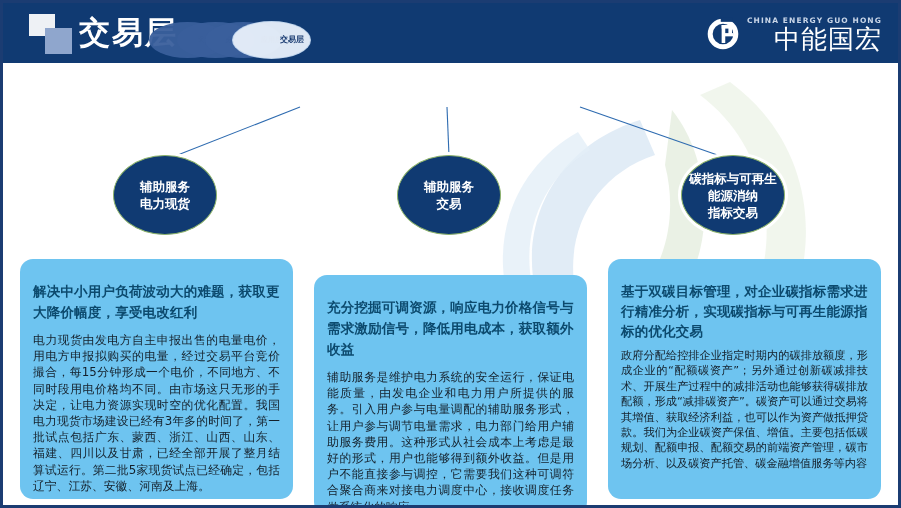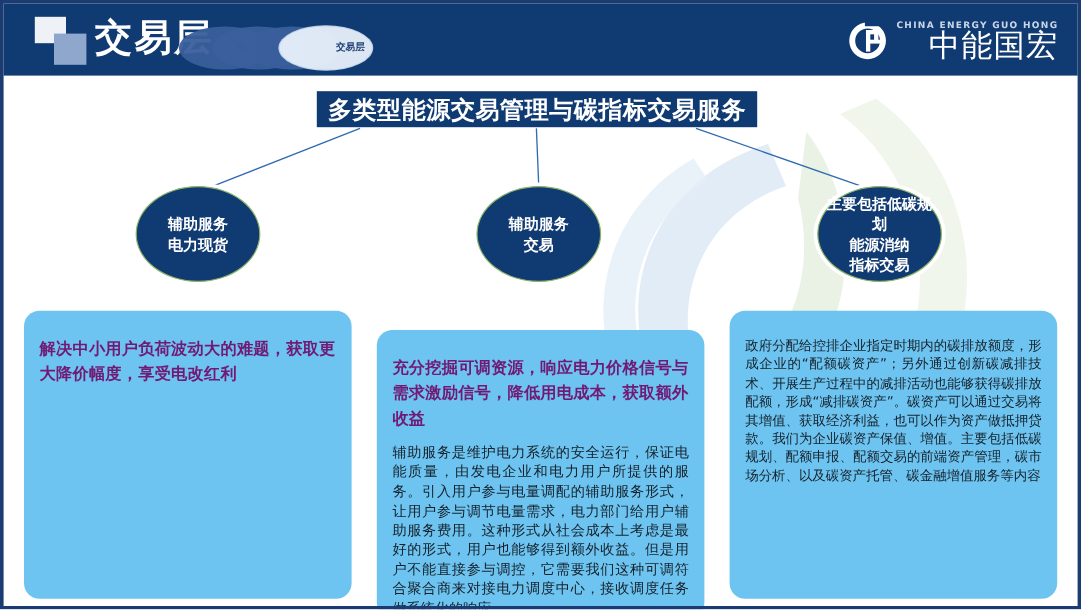--- a/index.html
+++ b/index.html
@@ -194,21 +194,21 @@
     padding: 22px 13px 10px 13px;
     z-index: 12;
     overflow: hidden;
   }
   .card-1 { left: 20px; }
   .card-2 { left: 314px; margin-top: 16px; }
   .card-3 { left: 608px; }
   .card-head {
     font-size: 13.5px;
     font-weight: bold;
-    color: #701a75;
+    color: #0c4a6e;
     line-height: 21px;
     letter-spacing: 0.2px;
     margin-bottom: 9px;
   }
   .card-body {
     font-size: 11.8px;
     color: #14202b;
     line-height: 16.2px;
     letter-spacing: 0px;
     text-align: justify;
@@ -257,47 +257,48 @@
         <rect x="26" y="10" width="4" height="11" fill="#ffffff"></rect>
         <rect x="22" y="19" width="10" height="3.6" fill="#ffffff"></rect>
       </svg>
       <div class="brand-text">
         <div class="brand-en">CHINA ENERGY GUO HONG</div>
         <div class="brand-cn">中能国宏</div>
       </div>
     </div>
   </div>
 
-  <div class="title-banner">多类型能源交易管理与碳指标交易服务</div>
 
   <div class="node node-1">
     <div>
       <span>辅助服务</span>
       <span>电力现货</span>
     </div>
   </div>
   <div class="node node-2">
     <div>
       <span>辅助服务</span>
       <span>交易</span>
     </div>
   </div>
   <div class="node node-3">
     <div>
-      <span>主要包括低碳规划</span>
+      <span>碳指标与可再生</span>
       <span>能源消纳</span>
       <span>指标交易</span>
     </div>
   </div>
 
   <div class="card card-1">
     <div class="card-head">解决中小用户负荷波动大的难题，获取更大降价幅度，享受电改红利</div>
+    <div class="card-body">电力现货由发电方自主申报出售的电量电价，用电方申报拟购买的电量，经过交易平台竞价撮合，每15分钟形成一个电价，不同地方、不同时段用电价格均不同。由市场这只无形的手决定，让电力资源实现时空的优化配置。我国电力现货市场建设已经有3年多的时间了，第一批试点包括广东、蒙西、浙江、山西、山东、福建、四川以及甘肃，已经全部开展了整月结算试运行。第二批5家现货试点已经确定，包括辽宁、江苏、安徽、河南及上海。</div>
   </div>
   <div class="card card-2">
     <div class="card-head">充分挖掘可调资源，响应电力价格信号与需求激励信号，降低用电成本，获取额外收益</div>
     <div class="card-body">辅助服务是维护电力系统的安全运行，保证电能质量，由发电企业和电力用户所提供的服务。引入用户参与电量调配的辅助服务形式，让用户参与调节电量需求，电力部门给用户辅助服务费用。这种形式从社会成本上考虑是最好的形式，用户也能够得到额外收益。但是用户不能直接参与调控，它需要我们这种可调符合聚合商来对接电力调度中心，接收调度任务做系统化的响应。</div>
   </div>
   <div class="card card-3">
+    <div class="card-head">基于双碳目标管理，对企业碳指标需求进行精准分析，实现碳指标与可再生能源指标的优化交易</div>
     <div class="card-body">政府分配给控排企业指定时期内的碳排放额度，形成企业的“配额碳资产”；另外通过创新碳减排技术、开展生产过程中的减排活动也能够获得碳排放配额，形成“减排碳资产”。碳资产可以通过交易将其增值、获取经济利益，也可以作为资产做抵押贷款。我们为企业碳资产保值、增值。主要包括低碳规划、配额申报、配额交易的前端资产管理，碳市场分析、以及碳资产托管、碳金融增值服务等内容</div>
   </div>
 
   <div class="frame-border"></div>
 </div>
 
 </body></html>

